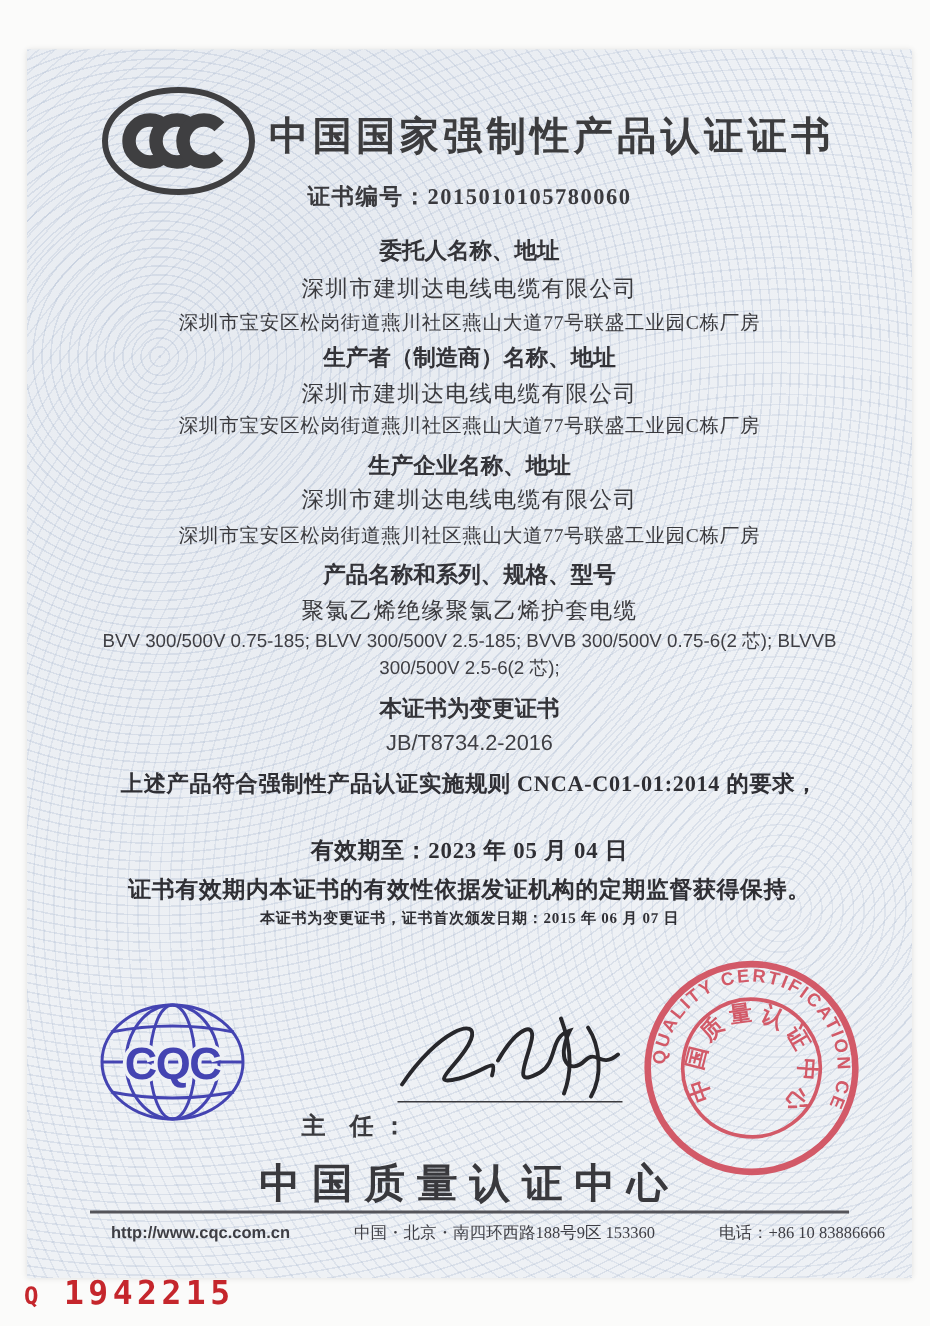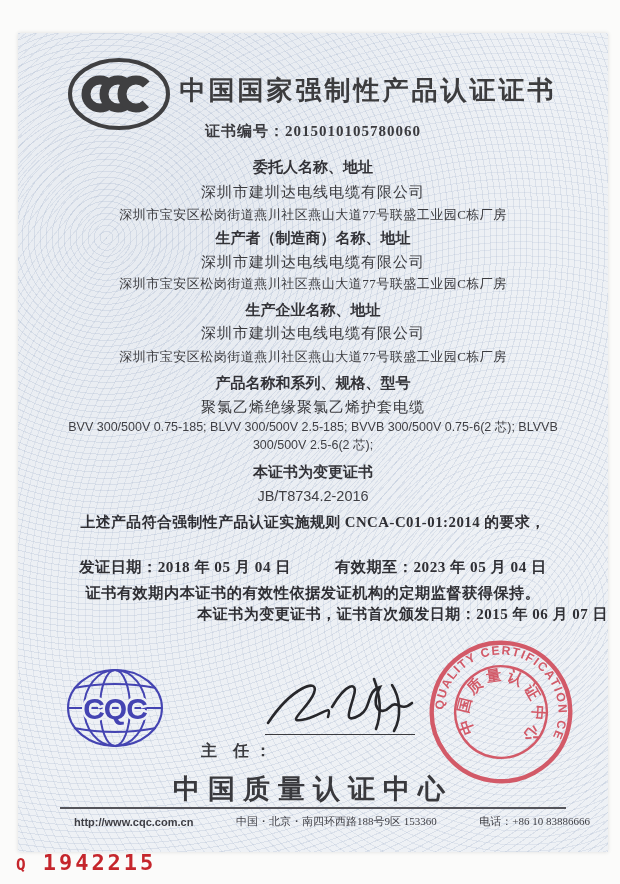--- a/index.html
+++ b/index.html
@@ -66,26 +66,25 @@
   <div class="line co" style="top:365px;">聚氯乙烯绝缘聚氯乙烯护套电缆</div>
   <div class="line mono-models" style="top:386px;">BVV 300/500V 0.75-185; BLVV 300/500V 2.5-185; BVVB 300/500V 0.75-6(2 芯); BLVVB</div>
   <div class="line mono-models" style="top:404px;">300/500V 2.5-6(2 芯);</div>
 
   <div class="line hd" style="top:430px;">本证书为变更证书</div>
   <div class="line mono-models" style="top:455px;font-size:14.5px;">JB/T8734.2-2016</div>
 
   <div class="line bold-st" style="top:480px;">上述产品符合强制性产品认证实施规则 CNCA-C01-01:2014 的要求，</div>
 
   <div class="line dates" style="top:524px;">
-    <span class="bold-st" style="font-size:15.2px;">发证日期：2018 年 05 月 04 日</span>
     <span class="bold-st" style="font-size:15.2px;">有效期至：2023 年 05 月 04 日</span>
   </div>
 
   <div class="line bold-st" style="top:550px;font-size:15.2px;">证书有效期内本证书的有效性依据发证机构的定期监督获得保持。</div>
-  <div class="line bold-st" style="top:572px;font-size:15px;text-align:right;">本证书为变更证书，证书首次颁发日期：2015 年 06 月 07 日</div>
+  <div class="line bold-st" style="top:572px;font-size:10px;">本证书为变更证书，证书首次颁发日期：2015 年 06 月 07 日</div>
 
   <svg style="position:absolute;left:42px;top:634px;" width="110" height="82" viewBox="0 0 110 82">
     <g stroke="#4444b2" stroke-width="2" fill="none">
       <ellipse cx="55" cy="41" rx="47" ry="38"></ellipse>
       <ellipse cx="55" cy="41" rx="31" ry="38"></ellipse>
       <ellipse cx="55" cy="41" rx="15" ry="38"></ellipse>
       <line x1="8" y1="41" x2="102" y2="41"></line>
       <path d="M14,21 Q55,13 96,21"></path>
       <path d="M14,61 Q55,69 96,61"></path>
     </g>

